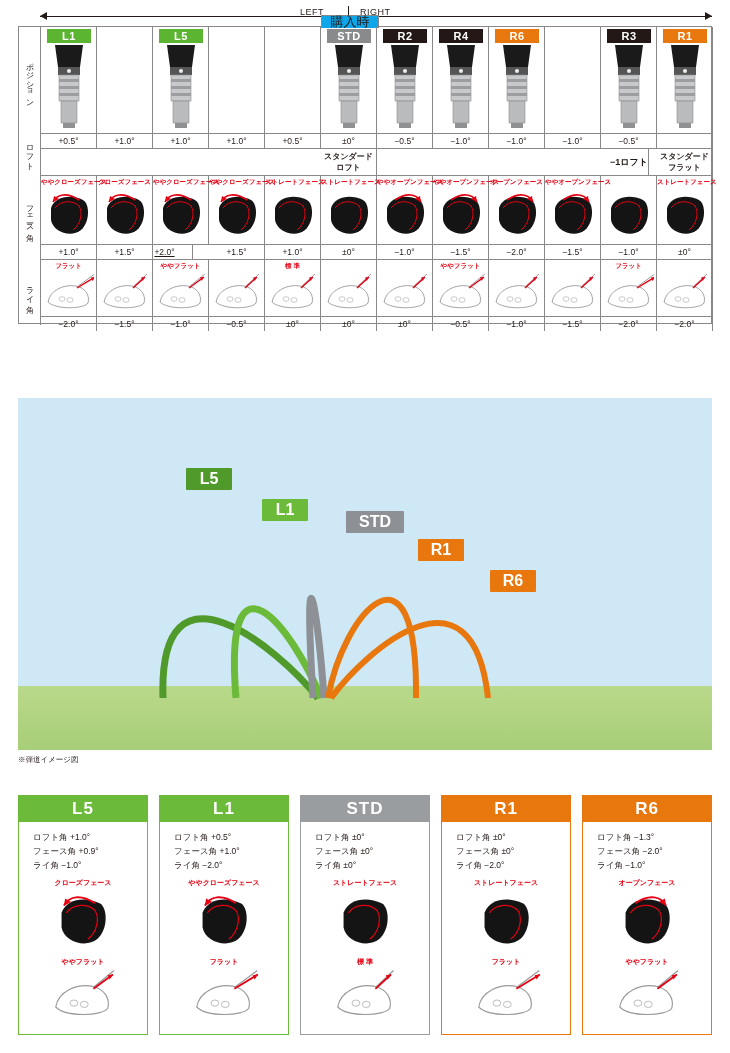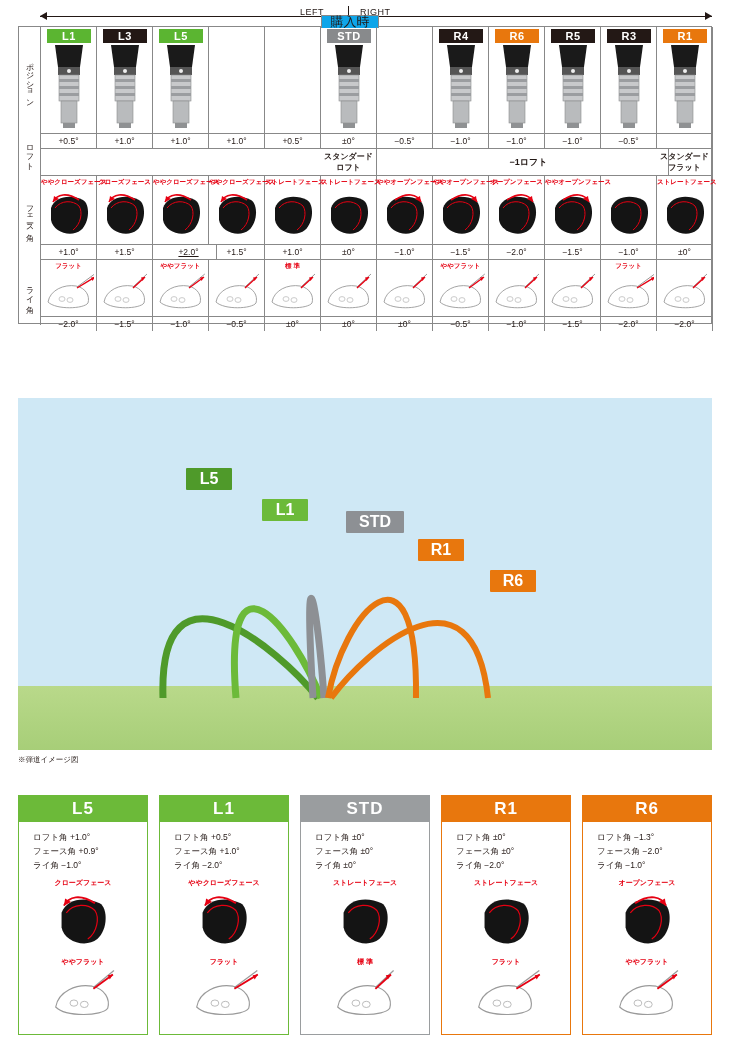--- a/index.html
+++ b/index.html
@@ -97,34 +97,20 @@
     <rect x="9" y="22" width="22" height="8" fill="#555"></rect>
     <rect x="10" y="30" width="20" height="26" fill="#c8c9cb" stroke="#8a8c8e" stroke-width="0.6"></rect>
     <rect x="10" y="34" width="20" height="3" fill="#9b9da0"></rect>
     <rect x="10" y="41" width="20" height="3" fill="#9b9da0"></rect>
     <rect x="10" y="48" width="20" height="3" fill="#9b9da0"></rect>
     <rect x="12" y="56" width="16" height="22" fill="#b9bbbd" stroke="#8a8c8e" stroke-width="0.6"></rect>
     <rect x="14" y="78" width="12" height="5" fill="#8f9193"></rect>
     <circle cx="20" cy="26" r="2" fill="#eee"></circle>
   </svg></div>
             </div>
-            <div class="cell" style="left: 56px;">
-              <div class="tag dark">L3</div>
-                 <div class="hosel"><svg viewBox="0 0 40 84" width="40" height="84">
-    <path d="M6 0 H34 L31 22 H9 Z" fill="#1a1a1a"></path>
-    <rect x="9" y="22" width="22" height="8" fill="#555"></rect>
-    <rect x="10" y="30" width="20" height="26" fill="#c8c9cb" stroke="#8a8c8e" stroke-width="0.6"></rect>
-    <rect x="10" y="34" width="20" height="3" fill="#9b9da0"></rect>
-    <rect x="10" y="41" width="20" height="3" fill="#9b9da0"></rect>
-    <rect x="10" y="48" width="20" height="3" fill="#9b9da0"></rect>
-    <rect x="12" y="56" width="16" height="22" fill="#b9bbbd" stroke="#8a8c8e" stroke-width="0.6"></rect>
-    <rect x="14" y="78" width="12" height="5" fill="#8f9193"></rect>
-    <circle cx="20" cy="26" r="2" fill="#eee"></circle>
-  </svg></div>
-            </div>
             <div class="cell" style="left: 112px;">
               <div class="tag green">L5</div>
                  <div class="hosel"><svg viewBox="0 0 40 84" width="40" height="84">
     <path d="M6 0 H34 L31 22 H9 Z" fill="#1a1a1a"></path>
     <rect x="9" y="22" width="22" height="8" fill="#555"></rect>
     <rect x="10" y="30" width="20" height="26" fill="#c8c9cb" stroke="#8a8c8e" stroke-width="0.6"></rect>
     <rect x="10" y="34" width="20" height="3" fill="#9b9da0"></rect>
     <rect x="10" y="41" width="20" height="3" fill="#9b9da0"></rect>
     <rect x="10" y="48" width="20" height="3" fill="#9b9da0"></rect>
     <rect x="12" y="56" width="16" height="22" fill="#b9bbbd" stroke="#8a8c8e" stroke-width="0.6"></rect>
@@ -139,50 +125,50 @@
     <rect x="9" y="22" width="22" height="8" fill="#555"></rect>
     <rect x="10" y="30" width="20" height="26" fill="#c8c9cb" stroke="#8a8c8e" stroke-width="0.6"></rect>
     <rect x="10" y="34" width="20" height="3" fill="#9b9da0"></rect>
     <rect x="10" y="41" width="20" height="3" fill="#9b9da0"></rect>
     <rect x="10" y="48" width="20" height="3" fill="#9b9da0"></rect>
     <rect x="12" y="56" width="16" height="22" fill="#b9bbbd" stroke="#8a8c8e" stroke-width="0.6"></rect>
     <rect x="14" y="78" width="12" height="5" fill="#8f9193"></rect>
     <circle cx="20" cy="26" r="2" fill="#eee"></circle>
   </svg></div>
             </div>
+            <div class="cell" style="left: 336px;">
+              <div class="tag dark">R2</div>
+                 <div class="hosel"><svg viewBox="0 0 40 84" width="40" height="84">
+    <path d="M6 0 H34 L31 22 H9 Z" fill="#1a1a1a"></path>
+    <rect x="9" y="22" width="22" height="8" fill="#555"></rect>
+    <rect x="10" y="30" width="20" height="26" fill="#c8c9cb" stroke="#8a8c8e" stroke-width="0.6"></rect>
+    <rect x="10" y="34" width="20" height="3" fill="#9b9da0"></rect>
+    <rect x="10" y="41" width="20" height="3" fill="#9b9da0"></rect>
+    <rect x="10" y="48" width="20" height="3" fill="#9b9da0"></rect>
+    <rect x="12" y="56" width="16" height="22" fill="#b9bbbd" stroke="#8a8c8e" stroke-width="0.6"></rect>
+    <rect x="14" y="78" width="12" height="5" fill="#8f9193"></rect>
+    <circle cx="20" cy="26" r="2" fill="#eee"></circle>
+  </svg></div>
+            </div>
             <div class="cell" style="left: 392px;">
               <div class="tag dark">R4</div>
                  <div class="hosel"><svg viewBox="0 0 40 84" width="40" height="84">
     <path d="M6 0 H34 L31 22 H9 Z" fill="#1a1a1a"></path>
     <rect x="9" y="22" width="22" height="8" fill="#555"></rect>
     <rect x="10" y="30" width="20" height="26" fill="#c8c9cb" stroke="#8a8c8e" stroke-width="0.6"></rect>
     <rect x="10" y="34" width="20" height="3" fill="#9b9da0"></rect>
     <rect x="10" y="41" width="20" height="3" fill="#9b9da0"></rect>
     <rect x="10" y="48" width="20" height="3" fill="#9b9da0"></rect>
     <rect x="12" y="56" width="16" height="22" fill="#b9bbbd" stroke="#8a8c8e" stroke-width="0.6"></rect>
     <rect x="14" y="78" width="12" height="5" fill="#8f9193"></rect>
     <circle cx="20" cy="26" r="2" fill="#eee"></circle>
   </svg></div>
             </div>
             <div class="cell" style="left: 448px;">
               <div class="tag orange">R6</div>
-                 <div class="hosel"><svg viewBox="0 0 40 84" width="40" height="84">
-    <path d="M6 0 H34 L31 22 H9 Z" fill="#1a1a1a"></path>
-    <rect x="9" y="22" width="22" height="8" fill="#555"></rect>
-    <rect x="10" y="30" width="20" height="26" fill="#c8c9cb" stroke="#8a8c8e" stroke-width="0.6"></rect>
-    <rect x="10" y="34" width="20" height="3" fill="#9b9da0"></rect>
-    <rect x="10" y="41" width="20" height="3" fill="#9b9da0"></rect>
-    <rect x="10" y="48" width="20" height="3" fill="#9b9da0"></rect>
-    <rect x="12" y="56" width="16" height="22" fill="#b9bbbd" stroke="#8a8c8e" stroke-width="0.6"></rect>
-    <rect x="14" y="78" width="12" height="5" fill="#8f9193"></rect>
-    <circle cx="20" cy="26" r="2" fill="#eee"></circle>
-  </svg></div>
-            </div>
-            <div class="cell" style="left: 504px;">
-              <div class="tag dark">R5</div>
                  <div class="hosel"><svg viewBox="0 0 40 84" width="40" height="84">
     <path d="M6 0 H34 L31 22 H9 Z" fill="#1a1a1a"></path>
     <rect x="9" y="22" width="22" height="8" fill="#555"></rect>
     <rect x="10" y="30" width="20" height="26" fill="#c8c9cb" stroke="#8a8c8e" stroke-width="0.6"></rect>
     <rect x="10" y="34" width="20" height="3" fill="#9b9da0"></rect>
     <rect x="10" y="41" width="20" height="3" fill="#9b9da0"></rect>
     <rect x="10" y="48" width="20" height="3" fill="#9b9da0"></rect>
     <rect x="12" y="56" width="16" height="22" fill="#b9bbbd" stroke="#8a8c8e" stroke-width="0.6"></rect>
     <rect x="14" y="78" width="12" height="5" fill="#8f9193"></rect>
     <circle cx="20" cy="26" r="2" fill="#eee"></circle>
@@ -240,21 +226,21 @@
             <div class="valcell" style="left: 280px;">±0°</div>
             <div class="valcell" style="left: 336px;">−0.5°</div>
             <div class="valcell" style="left: 392px;">−1.0°</div>
             <div class="valcell" style="left: 448px;">−1.0°</div>
             <div class="valcell" style="left: 504px;">−1.0°</div>
             <div class="valcell" style="left: 560px;">−0.5°</div>
             <div class="valcell" style="left: 616px;"></div>
           </div>
         <div class="loftrow" id="loftg">
             <div class="loftcell two" style="left: 280px; width: 56px;">スタンダード<br>ロフト</div>
-            <div class="loftcell" style="left: 348px; width: 280px;">−1ロフト</div>
+            <div class="loftcell" style="left: 328px; width: 280px; text-align: right;">−1ロフト</div>
             <div class="loftcell two" style="left: 616px; width: 56px;">スタンダード<br>フラット</div>
           </div>
         <div class="facerow" id="facerow">
             <div class="faceCell" style="left: 0px;">
               <div class="ftitle">ややクローズフェース</div>
                  <div class="fimg"><svg viewBox="0 0 48 52" width="48" height="52">
     <path d="M6 20 C 10 8 26 6 38 12 C 45 16 45 34 36 42 C 26 50 8 44 6 32 Z" fill="#141414"></path>
     <path d="M10 20 C 16 12 28 12 34 18 C 38 24 36 36 28 42" fill="none" stroke="#e60012" stroke-width="1"></path>
     <path d="M34 12 C 22 4 12 6 8 14" fill="none" stroke="#e60012" stroke-width="1.6"></path>
              <path d="M8 14 l1 -6 l5 3 z" fill="#e60012"></path>
@@ -352,21 +338,21 @@
                  <div class="fimg"><svg viewBox="0 0 48 52" width="48" height="52">
     <path d="M6 20 C 10 8 26 6 38 12 C 45 16 45 34 36 42 C 26 50 8 44 6 32 Z" fill="#141414"></path>
     <path d="M10 20 C 16 12 28 12 34 18 C 38 24 36 36 28 42" fill="none" stroke="#e60012" stroke-width="1"></path>
 
   </svg></div>
             </div>
           </div>
         <div class="valrow" id="facev">
             <div class="valcell" style="left: 0px;">+1.0°</div>
             <div class="valcell" style="left: 56px;">+1.5°</div>
-            <div class="valcell" style="left: 120px; text-decoration: underline;">+2.0°</div>
+            <div class="valcell" style="left: 96px; text-decoration: underline;">+2.0°</div>
             <div class="valcell" style="left: 168px;">+1.5°</div>
             <div class="valcell" style="left: 224px;">+1.0°</div>
             <div class="valcell" style="left: 280px;">±0°</div>
             <div class="valcell" style="left: 336px;">−1.0°</div>
             <div class="valcell" style="left: 392px;">−1.5°</div>
             <div class="valcell" style="left: 448px;">−2.0°</div>
             <div class="valcell" style="left: 504px;">−1.5°</div>
             <div class="valcell" style="left: 560px;">−1.0°</div>
             <div class="valcell" style="left: 616px;">±0°</div>
           </div>

